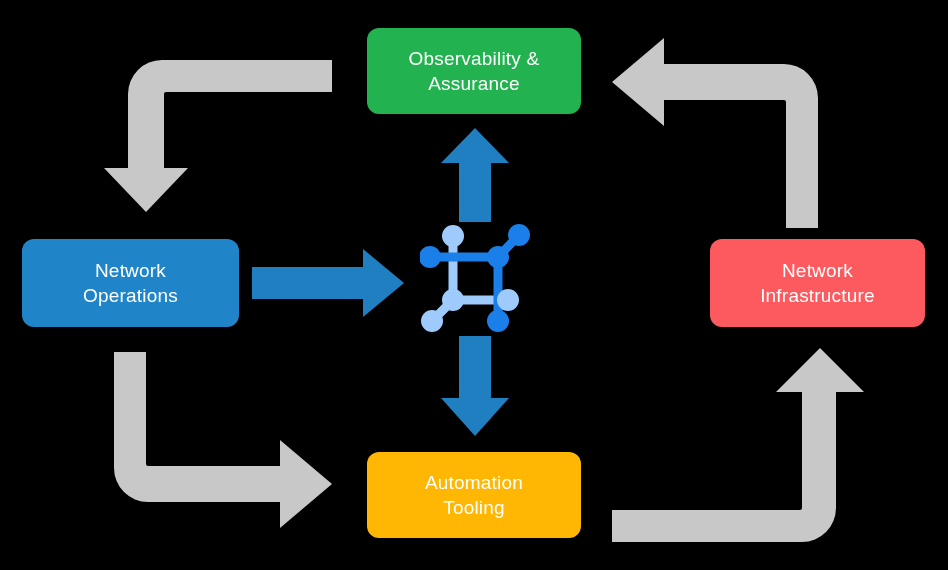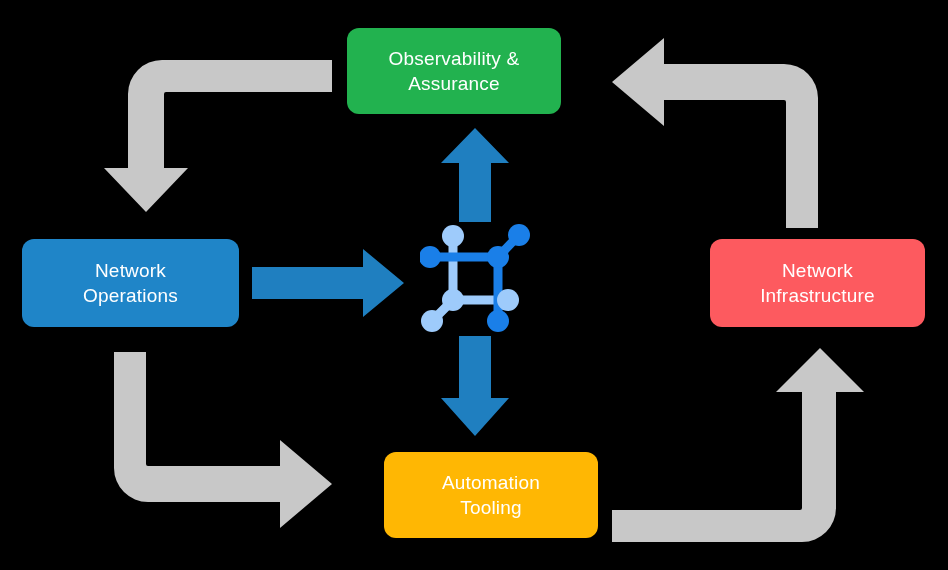--- a/index.html
+++ b/index.html
@@ -39,39 +39,39 @@
     font-weight: 400;
     letter-spacing: 0.2px;
     box-sizing: border-box;
     padding: 4px 10px;
   }
   .node-label {
     display: block;
     white-space: pre-line;
   }
   #box-observability {
-    left: 347px;
+    left: 367px;
     top: 28px;
     width: 214px;
     height: 86px;
   }
   #box-network-operations {
     left: 22px;
     top: 239px;
     width: 217px;
     height: 88px;
   }
   #box-network-infrastructure {
     left: 710px;
     top: 239px;
     width: 215px;
     height: 88px;
   }
   #box-automation-tooling {
-    left: 384px;
+    left: 367px;
     top: 452px;
     width: 214px;
     height: 86px;
   }
   #network-icon {
     position: absolute;
     left: 420px;
     top: 222px;
     width: 112px;
     height: 112px;

